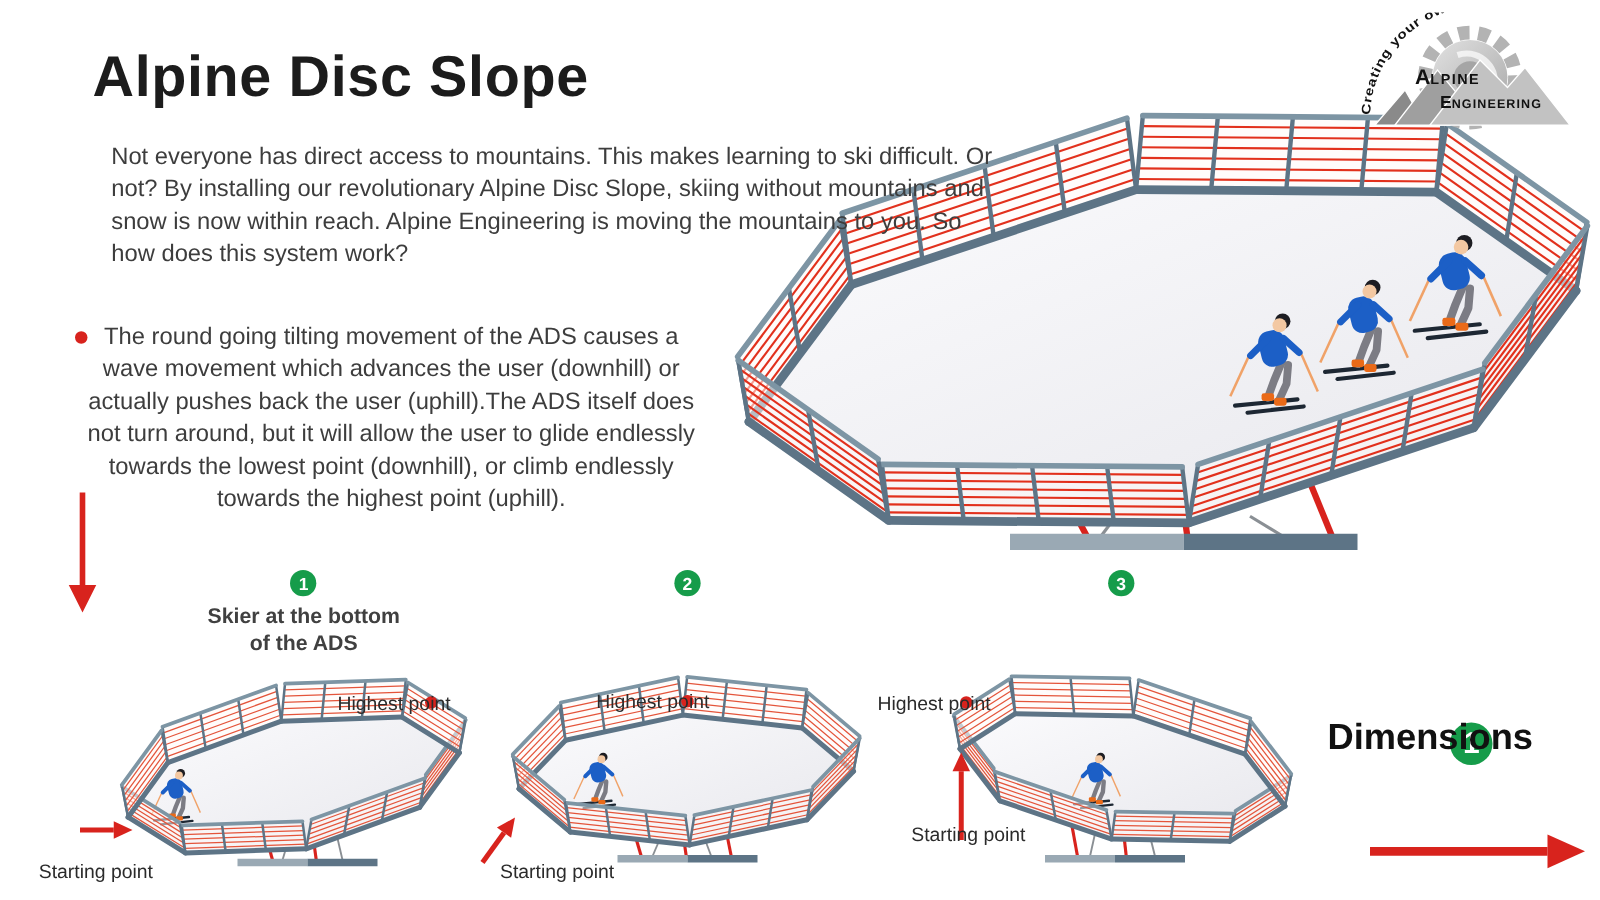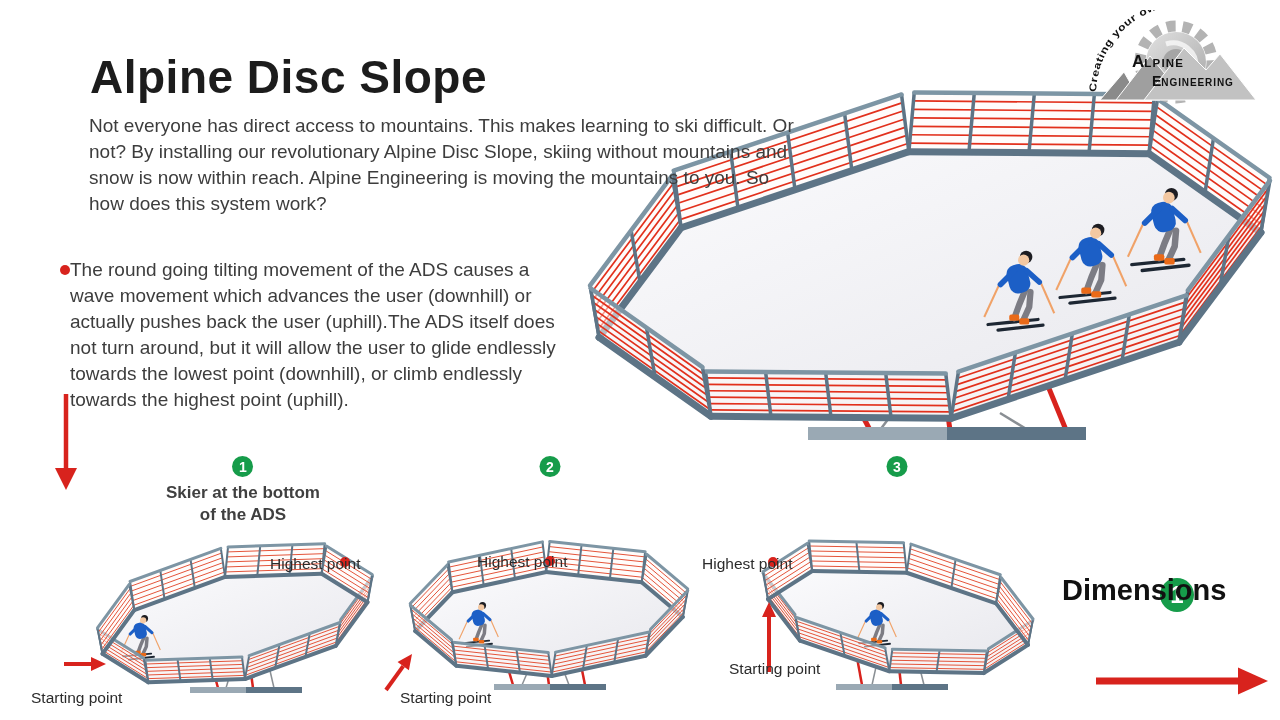--- a/index.html
+++ b/index.html
@@ -2,21 +2,21 @@
 <html><head>
 <meta charset="utf-8">
 <style>
   html,body{margin:0;padding:0;}
   body{font-family:"Liberation Sans", sans-serif; background:#fff;}
   .page{position:relative;width:1280px;height:720px;background:#ffffff;overflow:hidden;}
   #canvas{position:absolute;left:0;top:0;z-index:1;}
   .txt{position:absolute;z-index:3;}
   .title{left:74px;top:34px;font-size:46px;font-weight:bold;color:#1c1c1c;letter-spacing:0.5px;}
   .intro{left:75px;top:99px;width:712px;font-size:19px;line-height:26px;color:#3d3d3d;}
-  .bullet-row{left:60px;top:257px;width:520px;display:flex;align-items:flex-start;}
+  .bullet-row{left:60px;top:257px;width:520px;display:flex;align-items:flex-start;text-align:center;}
   .bullet-dot{width:10px;height:10px;border-radius:50%;background:#d8231d;margin-top:8px;flex:0 0 auto;}
   .bullet-text{margin-left:18px;font-size:19px;line-height:26px;color:#3d3d3d;width:486px;}
   .step{position:absolute;top:456px;z-index:3;transform:translateX(-50%);display:flex;flex-direction:column;align-items:center;}
   .badge{border-radius:50%;background:#169c4a;color:#ffffff;font-weight:bold;display:flex;align-items:center;justify-content:center;}
   .badge-sm{width:21px;height:21px;font-size:14px;}
   .badge-lg{width:34px;height:34px;font-size:24px;}
   .step-caption{margin-top:5px;font-size:17px;line-height:22px;font-weight:bold;color:#404040;text-align:center;white-space:pre-line;}
   .pt-label{position:absolute;z-index:3;font-size:15.5px;color:#2b2b2b;white-space:nowrap;margin-top:16px;}
   .dims-badge{position:absolute;left:1160px;top:578px;z-index:3;}
   .dims-label{position:absolute;left:1062px;top:574px;width:200px;text-align:left;font-size:29px;font-weight:bold;color:#111111;z-index:3;}
@@ -600,21 +600,21 @@
       </g>
       <path id="tagArc" d="M 8,84 A 90 90 0 0 1 148,10" fill="none"></path>
       <text class="tagline">
         <textPath href="#tagArc" startOffset="2" textLength="150" lengthAdjust="spacingAndGlyphs">Creating your own Alps</textPath>
       </text>
       <text x="44" y="57"><tspan class="lg-big">A</tspan><tspan class="lg-sm">LPINE</tspan></text>
       <text x="64" y="76"><tspan class="lg-big2">E</tspan><tspan class="lg-sm2">NGINEERING</tspan></text>
     </svg>
   </div>
 
-  <h1 class="txt title" style="margin:16px">Alpine Disc Slope</h1>
+  <h1 class="txt title" style="margin:0">Alpine Disc Slope</h1>
   <p class="txt intro" style="margin:14px">Not everyone has direct access to mountains. This makes learning to ski difficult. Or not? By installing our revolutionary Alpine Disc Slope, skiing without mountains and snow is now within reach. Alpine Engineering is moving the mountains to you. So how does this system work?</p>
 
   <div class="txt bullet-row">
     <span class="bullet-dot"></span>
     <p class="bullet-text" style="margin:0">The round going tilting movement of the ADS causes a wave movement which advances the user (downhill) or actually pushes back the user (uphill).The ADS itself does not turn around, but it will allow the user to glide endlessly towards the lowest point (downhill), or climb endlessly towards the highest point (uphill).</p>
   </div>
 
   <div class="step" style="left:243px">
     <div class="badge badge-sm">1</div>
     <div class="step-caption">Skier at the bottom

